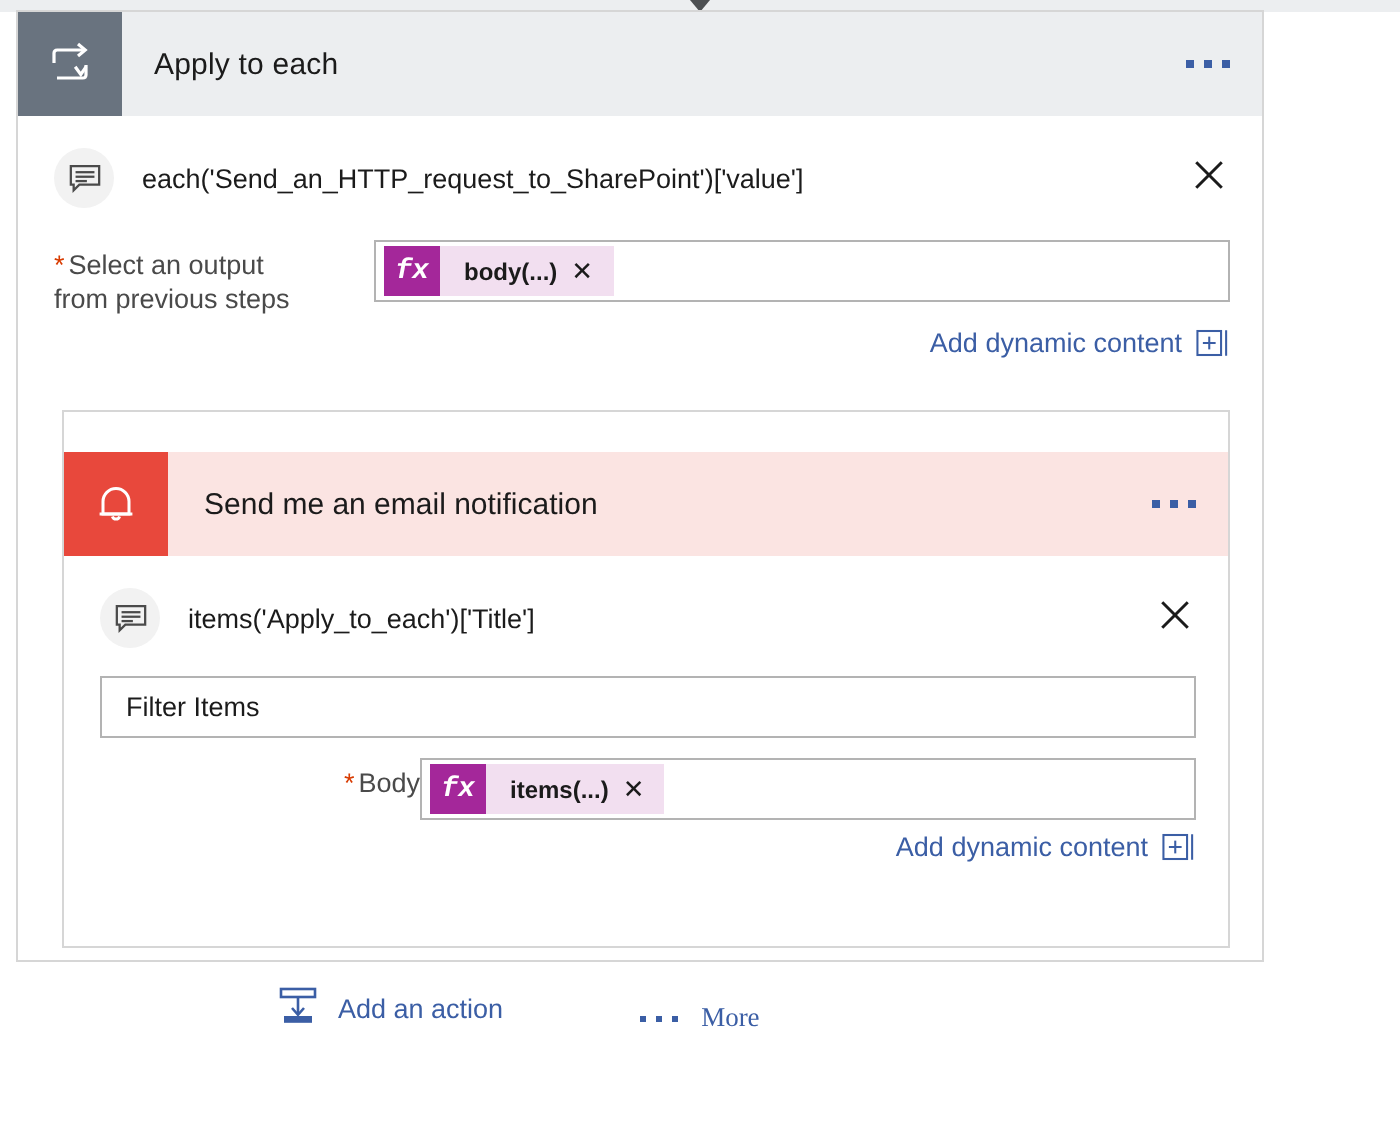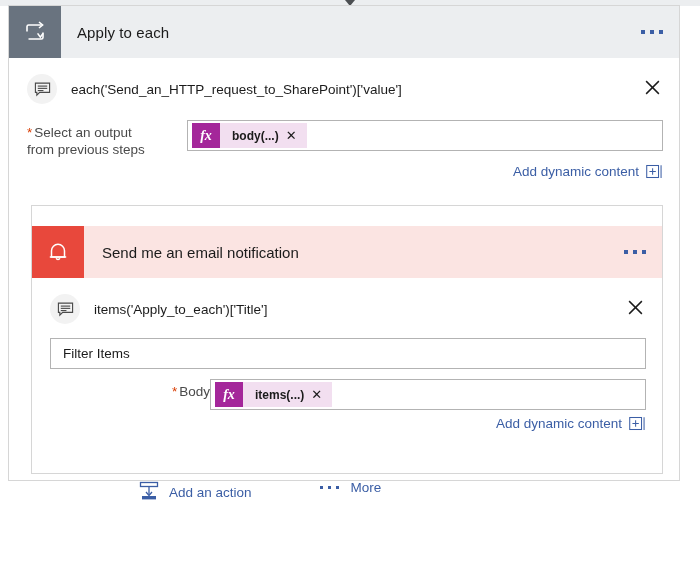--- a/index.html
+++ b/index.html
@@ -42,21 +42,21 @@
     border-left: 5px solid transparent;
     border-right: 5px solid transparent;
     border-top: 6px solid #4c4f52;
   }
 
   
   .loop-card {
     position: absolute;
     left: 8px;
     top: 5px;
-    width: 672px;
+    width: 624px;
     background: #ffffff;
     border: 1px solid #d6d6d6;
     box-sizing: border-box;
   }
 
   .loop-header {
     display: flex;
     align-items: center;
     height: 52px;
     background: #eceef0;
@@ -182,21 +182,21 @@
     margin-left: 2px;
   }
   .token .fx {
     width: 28px;
     height: 25px;
     background: #a4279a;
     color: #ffffff;
     display: flex;
     align-items: center;
     justify-content: center;
-    font-family: Liberation Serif, serif;
+    font-family: Liberation Mono, monospace;
     font-style: italic;
     font-size: 14px;
     font-weight: bold;
     flex: 0 0 28px;
   }
   .token .tok-label {
     padding: 0 7px 0 12px;
     font-size: 12px;
     color: #1b1b1b;
     white-space: nowrap;
@@ -261,38 +261,38 @@
     color: #1b1b1b;
   }
   .email-body {
     padding-bottom: 42px;
   }
 
   
   .action-strip {
     position: absolute;
     left: 0;
-    top: 480px;
+    top: 492px;
     width: 700px;
     display: flex;
-    align-items: flex-start;
+    align-items: flex-end;
     gap: 0px;
     padding-left: 138px;
     box-sizing: border-box;
   }
   .action-item {
     display: inline-flex;
     align-items: center;
     gap: 9px;
     color: #3b5ea5;
     font-size: 13.5px;
     cursor: pointer;
     margin-right: 68px;
   }
-  .action-item.more { margin-right: 0; }
+  .action-item.more { margin-right: 0; font-family: Liberation Serif, serif; }
   .more-dots {
     display: inline-flex;
     gap: 5px;
     align-items: center;
     margin-right: 3px;
   }
   .more-dots i {
     width: 3px;
     height: 3px;
     background: #3b5ea5;

